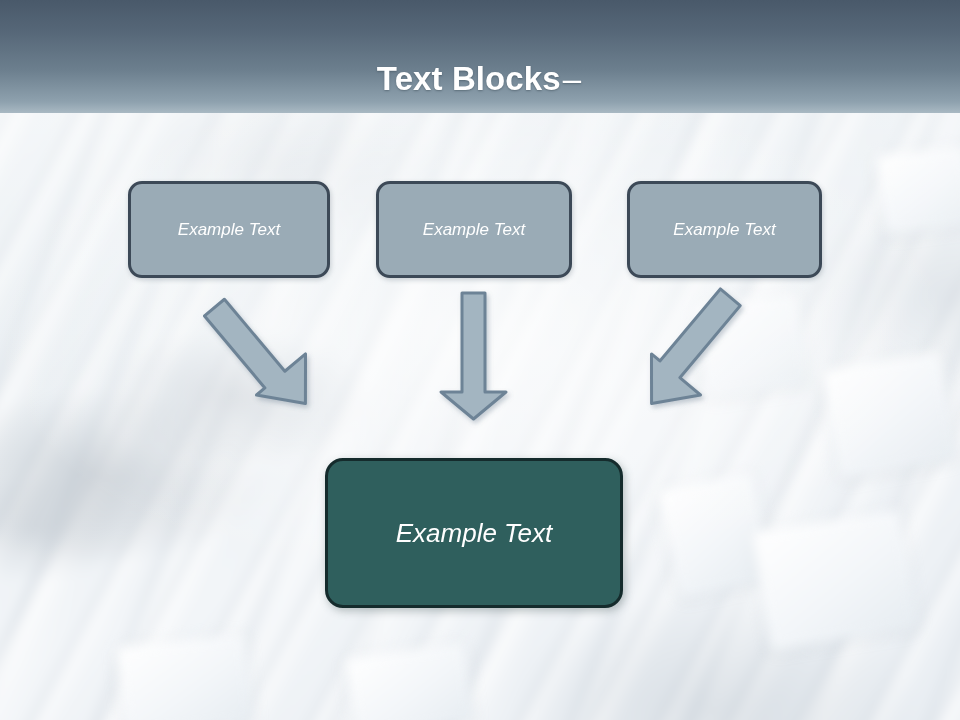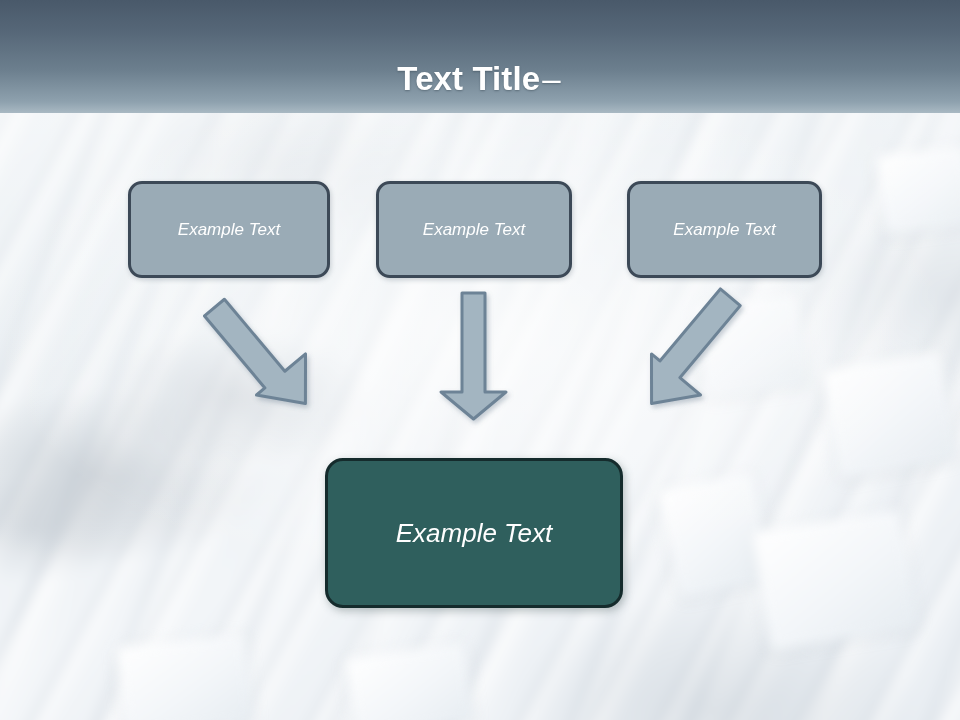--- a/index.html
+++ b/index.html
@@ -150,21 +150,21 @@
     <div class="tab" style="left:668px; top:480px; width:96px; height:110px; transform:rotate(-12deg);"></div>
     <div class="tab" style="left:760px; top:520px; width:150px; height:120px; transform:rotate(-9deg);"></div>
     <div class="tab" style="left:880px; top:150px; width:90px; height:80px; transform:rotate(-7deg);"></div>
     <div class="tab" style="left:120px; top:640px; width:130px; height:90px; transform:rotate(-6deg);"></div>
     <div class="tab" style="left:350px; top:650px; width:120px; height:80px; transform:rotate(-8deg);"></div>
   </div>
   <div class="bg-haze"></div>
 
   <div class="header"></div>
   <div class="header-title">
-    <span class="strong">Text Title</span>
+    <span class="strong">Text Blocks</span>
     <span class="dash">–</span>
   </div>
 
   <svg class="arrows" viewBox="0 0 960 720" xmlns="http://www.w3.org/2000/svg">
     <defs>
       <filter id="arrowShadow" x="-30%" y="-30%" width="170%" height="170%">
         <feDropShadow dx="2" dy="3" stdDeviation="2.4" flood-color="#5f7284" flood-opacity="0.35"></feDropShadow>
       </filter>
     </defs>
 

